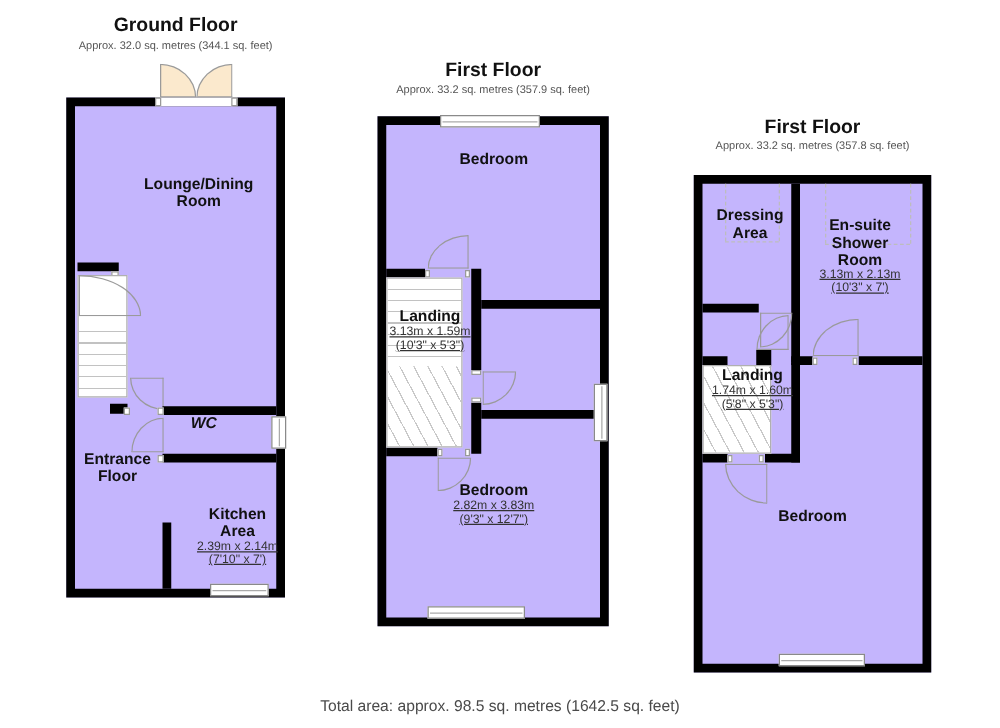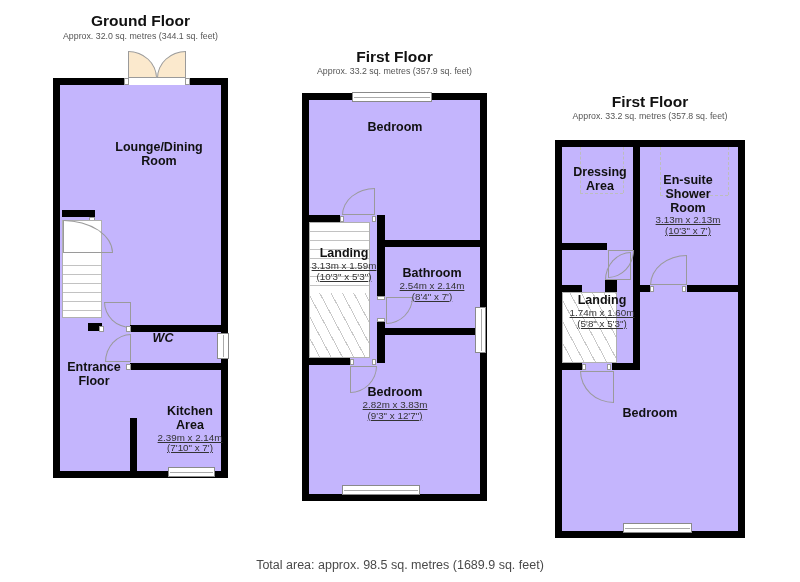--- a/index.html
+++ b/index.html
@@ -122,25 +122,20 @@
   <div class="win win-h" style="left:33px;top:385px;width:78px;height:10px;"></div>
 
   <div class="room-label" style="left:36px;top:21px;width:100px;">
     <div class="room-name">Bedroom</div>
   </div>
   <div class="room-label" style="left:-13px;top:147px;width:96px;">
     <div class="room-name">Landing</div>
     <div class="room-dim">3.13m x 1.59m</div>
     <div class="room-dim">(10'3" x 5'3")</div>
   </div>
-  <div class="room-label" style="left:73px;top:167px;width:100px;">
-    <div class="room-name">Bathroom</div>
-    <div class="room-dim">2.54m x 2.14m</div>
-    <div class="room-dim">(8'4" x 7')</div>
-  </div>
   <div class="room-label" style="left:36px;top:286px;width:100px;">
     <div class="room-name">Bedroom</div>
     <div class="room-dim">2.82m x 3.83m</div>
     <div class="room-dim">(9'3" x 12'7")</div>
   </div>
 </div>
 
 <div class="floor-title" style="left:527px;top:93px;width:246px;">First Floor</div>
 <div class="floor-subtitle" style="left:527px;top:111px;width:246px;">Approx. 33.2 sq. metres (357.8 sq. feet)</div>
 
@@ -194,13 +189,13 @@
   <div class="room-label" style="left:-8px;top:147px;width:96px;">
     <div class="room-name">Landing</div>
     <div class="room-dim">1.74m x 1.60m</div>
     <div class="room-dim">(5'8" x 5'3")</div>
   </div>
   <div class="room-label" style="left:38px;top:260px;width:100px;">
     <div class="room-name">Bedroom</div>
   </div>
 </div>
 
-<div class="footer-text" style="left:150px;top:558px;width:500px;">Total area: approx. 98.5 sq. metres (1689.9 sq. feet)</div>
+<div class="footer-text" style="left:150px;top:558px;width:500px;">Total area: approx. 98.5 sq. metres (1642.5 sq. feet)</div>
 
 </body></html>

